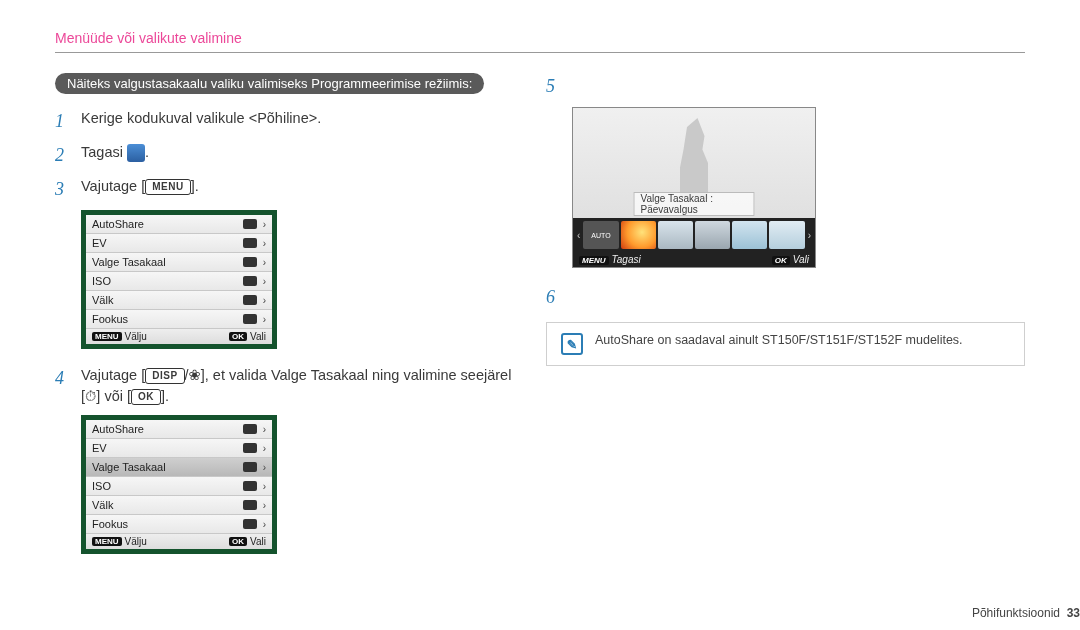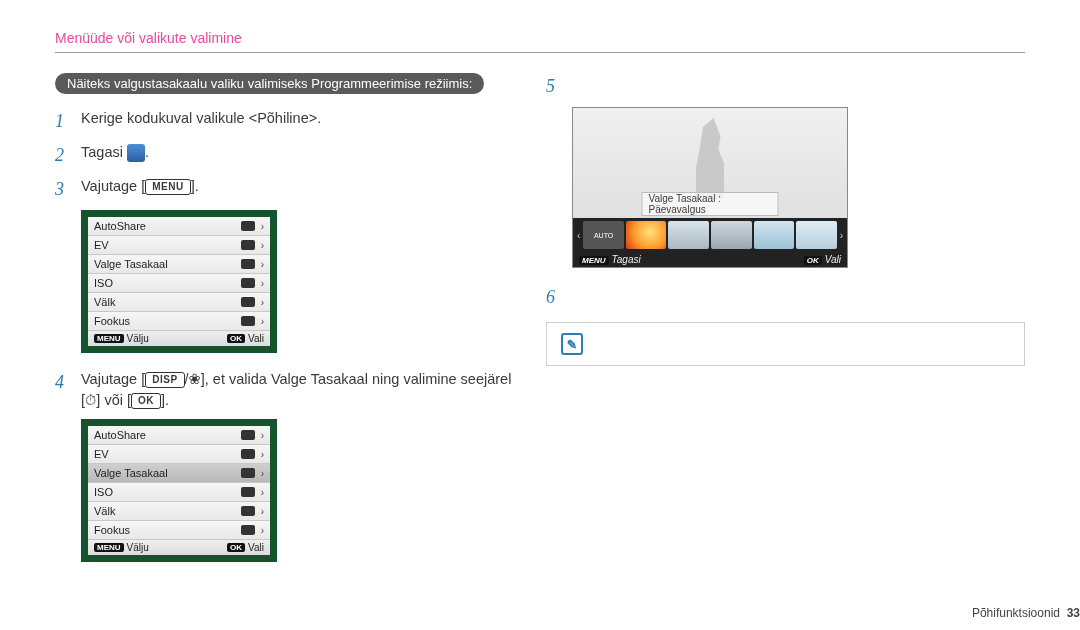--- a/index.html
+++ b/index.html
@@ -77,21 +77,21 @@
     background: #3d3d3d;
     border-radius: 3px;
     vertical-align: middle;
     position: relative;
   }
   .mini-icon.blue { background: linear-gradient(#4b8ed6,#2b5fa1); }
   
   .menu-panel {
     margin: 4px 0 16px 26px;
     width: 196px;
-    border: 7px solid #14532d;
+    border: 5px solid #14532d;
     font-size: 11px;
     color: #222;
   }
   .menu-row {
     display: flex;
     align-items: center;
     justify-content: space-between;
     height: 19px;
     padding: 0 6px;
     background: linear-gradient(#f6f6f6,#e8e8e8);
@@ -122,21 +122,21 @@
   .foot-chip {
     display: inline-flex; align-items:center; gap:3px;
   }
   .foot-chip .icon {
     background:#111; color:#fff; font-size:8px; font-weight:700;
     padding:0 3px; border-radius:2px;
   }
   
   .preview {
     margin: 4px 0 16px 26px;
-    width: 276px;
+    width: 244px;
     border: 1px solid #888;
     background: linear-gradient(#f0f0f0,#d9d9d9);
     position: relative;
   }
   .preview-top {
     height: 110px;
     position: relative;
     display:flex; align-items:center; justify-content:center;
   }
   .silhouette {
@@ -382,20 +382,21 @@
         <span><span class="chip">OK</span><span>Vali</span></span>
       </div>
     </div>
 
     <div class="step">
       <span class="step-num">6</span>
     </div>
 
     <div class="note">
       <div class="note-icon">✎</div>
+      <div>AutoShare on saadaval ainult ST150F/ST151F/ST152F mudelites.</div>
     </div>
 
   </div>
 </div>
 
 <div class="footer">
   <span>Põhifunktsioonid</span>&nbsp;&nbsp;<b>33</b>
 </div>
 
 </body></html>

